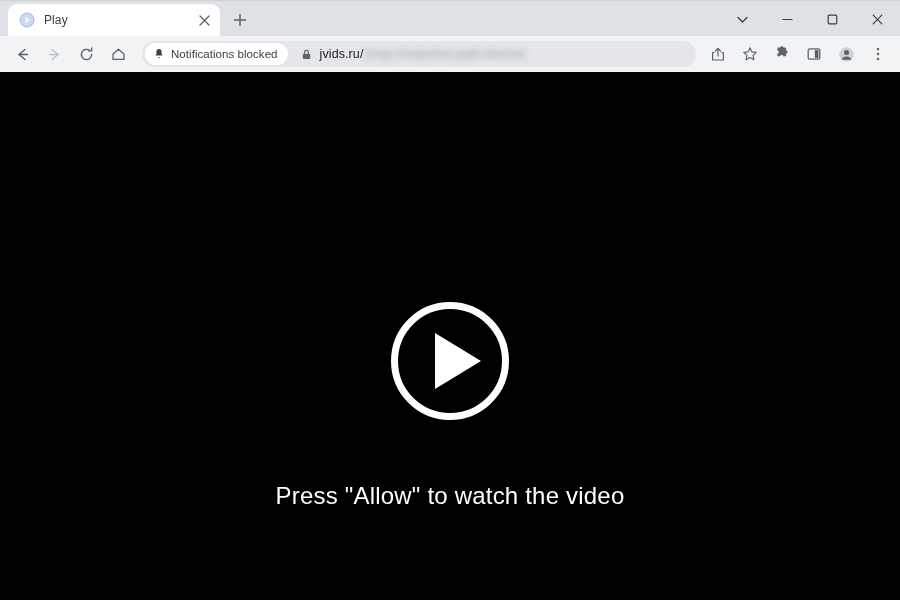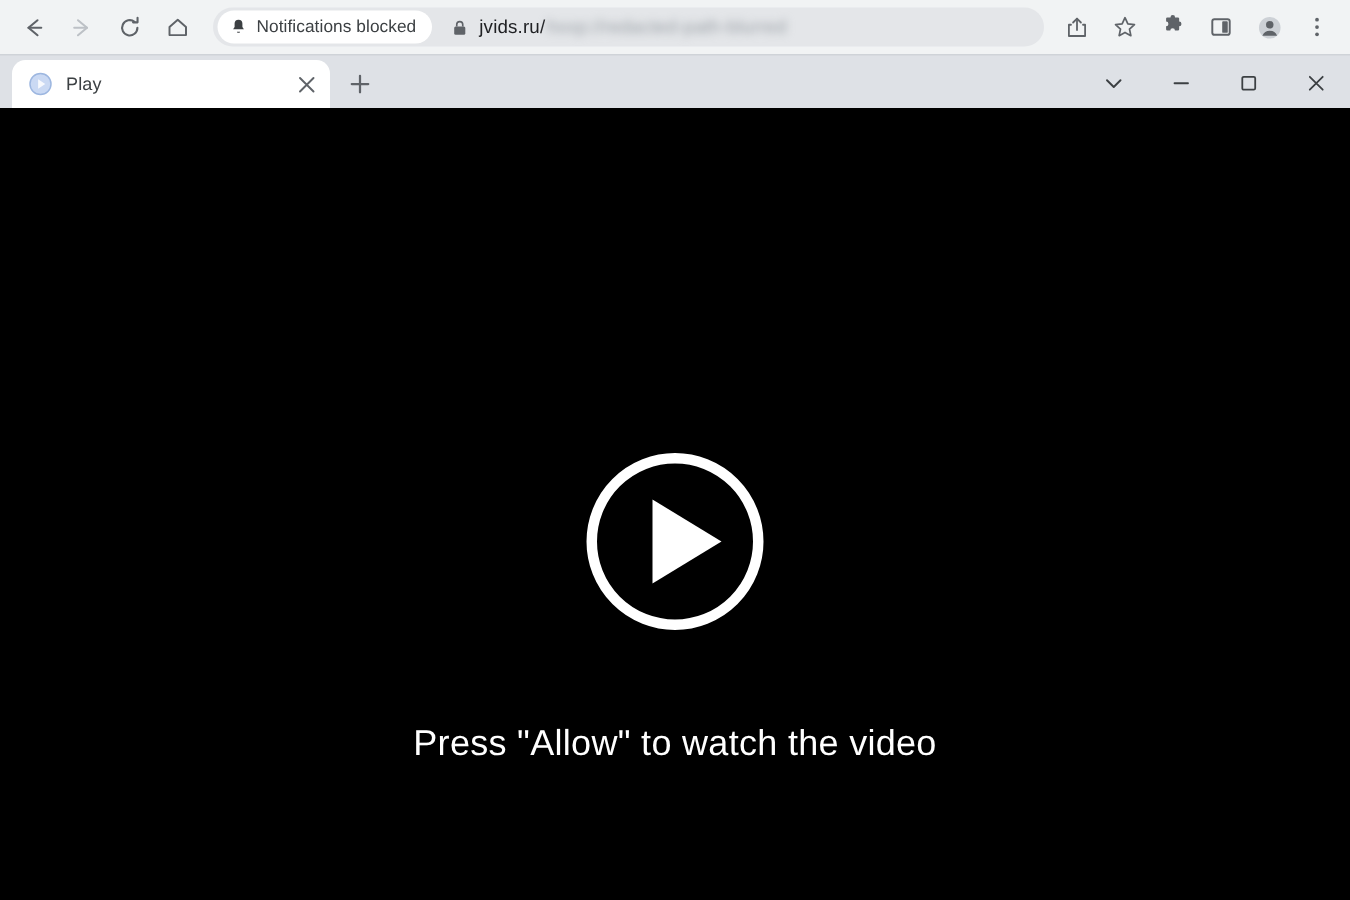--- a/index.html
+++ b/index.html
@@ -227,20 +227,67 @@
     font-size: 24px;
     font-family: "Liberation Sans", sans-serif;
     letter-spacing: .2px;
   }
 </style>
 </head>
 <body>
 
 <div id="browser-window">
 
+  <div id="tab-strip">
+
+    <div id="tab">
+      <span id="tab-favicon">
+        <svg width="16" height="16" viewBox="0 0 16 16">
+          <circle cx="8" cy="8" r="7" fill="#b9cdf0" stroke="#7d9fd6" stroke-width="1"></circle>
+          <path d="M6.4 4.8 L11.2 8 L6.4 11.2 Z" fill="#ffffff" opacity=".85"></path>
+        </svg>
+      </span>
+      <span id="tab-title">Play</span>
+      <span id="tab-close">
+        <svg width="11" height="11" viewBox="0 0 11 11">
+          <path d="M1 1 L10 10 M10 1 L1 10" stroke="currentColor" stroke-width="1.3" fill="none" stroke-linecap="round"></path>
+        </svg>
+      </span>
+    </div>
+
+    <div id="new-tab-button">
+      <svg width="14" height="14" viewBox="0 0 14 14">
+        <path d="M7 1.5 V12.5 M1.5 7 H12.5" stroke="currentColor" stroke-width="1.5" stroke-linecap="round"></path>
+      </svg>
+    </div>
+
+    <div id="window-controls">
+      <div class="wc-btn">
+        <svg width="13" height="13" viewBox="0 0 13 13">
+          <path d="M2 4.5 L6.5 9 L11 4.5" stroke="currentColor" stroke-width="1.3" fill="none" stroke-linecap="round" stroke-linejoin="round"></path>
+        </svg>
+      </div>
+      <div class="wc-btn">
+        <svg width="13" height="13" viewBox="0 0 13 13">
+          <path d="M2 6.5 H11" stroke="currentColor" stroke-width="1.2" stroke-linecap="round"></path>
+        </svg>
+      </div>
+      <div class="wc-btn">
+        <svg width="13" height="13" viewBox="0 0 13 13">
+          <rect x="2.2" y="2.2" width="8.6" height="8.6" rx="1" stroke="currentColor" stroke-width="1.2" fill="none"></rect>
+        </svg>
+      </div>
+      <div class="wc-btn">
+        <svg width="13" height="13" viewBox="0 0 13 13">
+          <path d="M2.2 2.2 L10.8 10.8 M10.8 2.2 L2.2 10.8" stroke="currentColor" stroke-width="1.2" stroke-linecap="round"></path>
+        </svg>
+      </div>
+    </div>
+  </div>
+
   <div id="toolbar">
 
     <div class="nav-btn">
       <svg width="17" height="17" viewBox="0 0 17 17">
         <path d="M11 3.5 L5 8.5 L11 13.5" stroke="currentColor" stroke-width="1.4" fill="none" stroke-linecap="round" stroke-linejoin="round"></path>
         <path d="M5 8.5 H13.5" stroke="currentColor" stroke-width="1.4" stroke-linecap="round"></path>
       </svg>
     </div>
 
     <div class="nav-btn disabled">
@@ -327,67 +374,20 @@
       <div class="tb-btn">
         <svg width="16" height="16" viewBox="0 0 16 16">
           <circle cx="8" cy="3.1" r="1.25" fill="currentColor"></circle>
           <circle cx="8" cy="8" r="1.25" fill="currentColor"></circle>
           <circle cx="8" cy="12.9" r="1.25" fill="currentColor"></circle>
         </svg>
       </div>
     </div>
   </div>
 
-  <div id="tab-strip">
-
-    <div id="tab">
-      <span id="tab-favicon">
-        <svg width="16" height="16" viewBox="0 0 16 16">
-          <circle cx="8" cy="8" r="7" fill="#b9cdf0" stroke="#7d9fd6" stroke-width="1"></circle>
-          <path d="M6.4 4.8 L11.2 8 L6.4 11.2 Z" fill="#ffffff" opacity=".85"></path>
-        </svg>
-      </span>
-      <span id="tab-title">Play</span>
-      <span id="tab-close">
-        <svg width="11" height="11" viewBox="0 0 11 11">
-          <path d="M1 1 L10 10 M10 1 L1 10" stroke="currentColor" stroke-width="1.3" fill="none" stroke-linecap="round"></path>
-        </svg>
-      </span>
-    </div>
-
-    <div id="new-tab-button">
-      <svg width="14" height="14" viewBox="0 0 14 14">
-        <path d="M7 1.5 V12.5 M1.5 7 H12.5" stroke="currentColor" stroke-width="1.5" stroke-linecap="round"></path>
-      </svg>
-    </div>
-
-    <div id="window-controls">
-      <div class="wc-btn">
-        <svg width="13" height="13" viewBox="0 0 13 13">
-          <path d="M2 4.5 L6.5 9 L11 4.5" stroke="currentColor" stroke-width="1.3" fill="none" stroke-linecap="round" stroke-linejoin="round"></path>
-        </svg>
-      </div>
-      <div class="wc-btn">
-        <svg width="13" height="13" viewBox="0 0 13 13">
-          <path d="M2 6.5 H11" stroke="currentColor" stroke-width="1.2" stroke-linecap="round"></path>
-        </svg>
-      </div>
-      <div class="wc-btn">
-        <svg width="13" height="13" viewBox="0 0 13 13">
-          <rect x="2.2" y="2.2" width="8.6" height="8.6" rx="1" stroke="currentColor" stroke-width="1.2" fill="none"></rect>
-        </svg>
-      </div>
-      <div class="wc-btn">
-        <svg width="13" height="13" viewBox="0 0 13 13">
-          <path d="M2.2 2.2 L10.8 10.8 M10.8 2.2 L2.2 10.8" stroke="currentColor" stroke-width="1.2" stroke-linecap="round"></path>
-        </svg>
-      </div>
-    </div>
-  </div>
-
   <div id="page-viewport">
     <div id="video-stage">
 
       <div id="play-button">
         <div id="play-triangle"></div>
       </div>
 
       <div id="video-prompt">Press "Allow" to watch the video</div>
     </div>
   </div>

